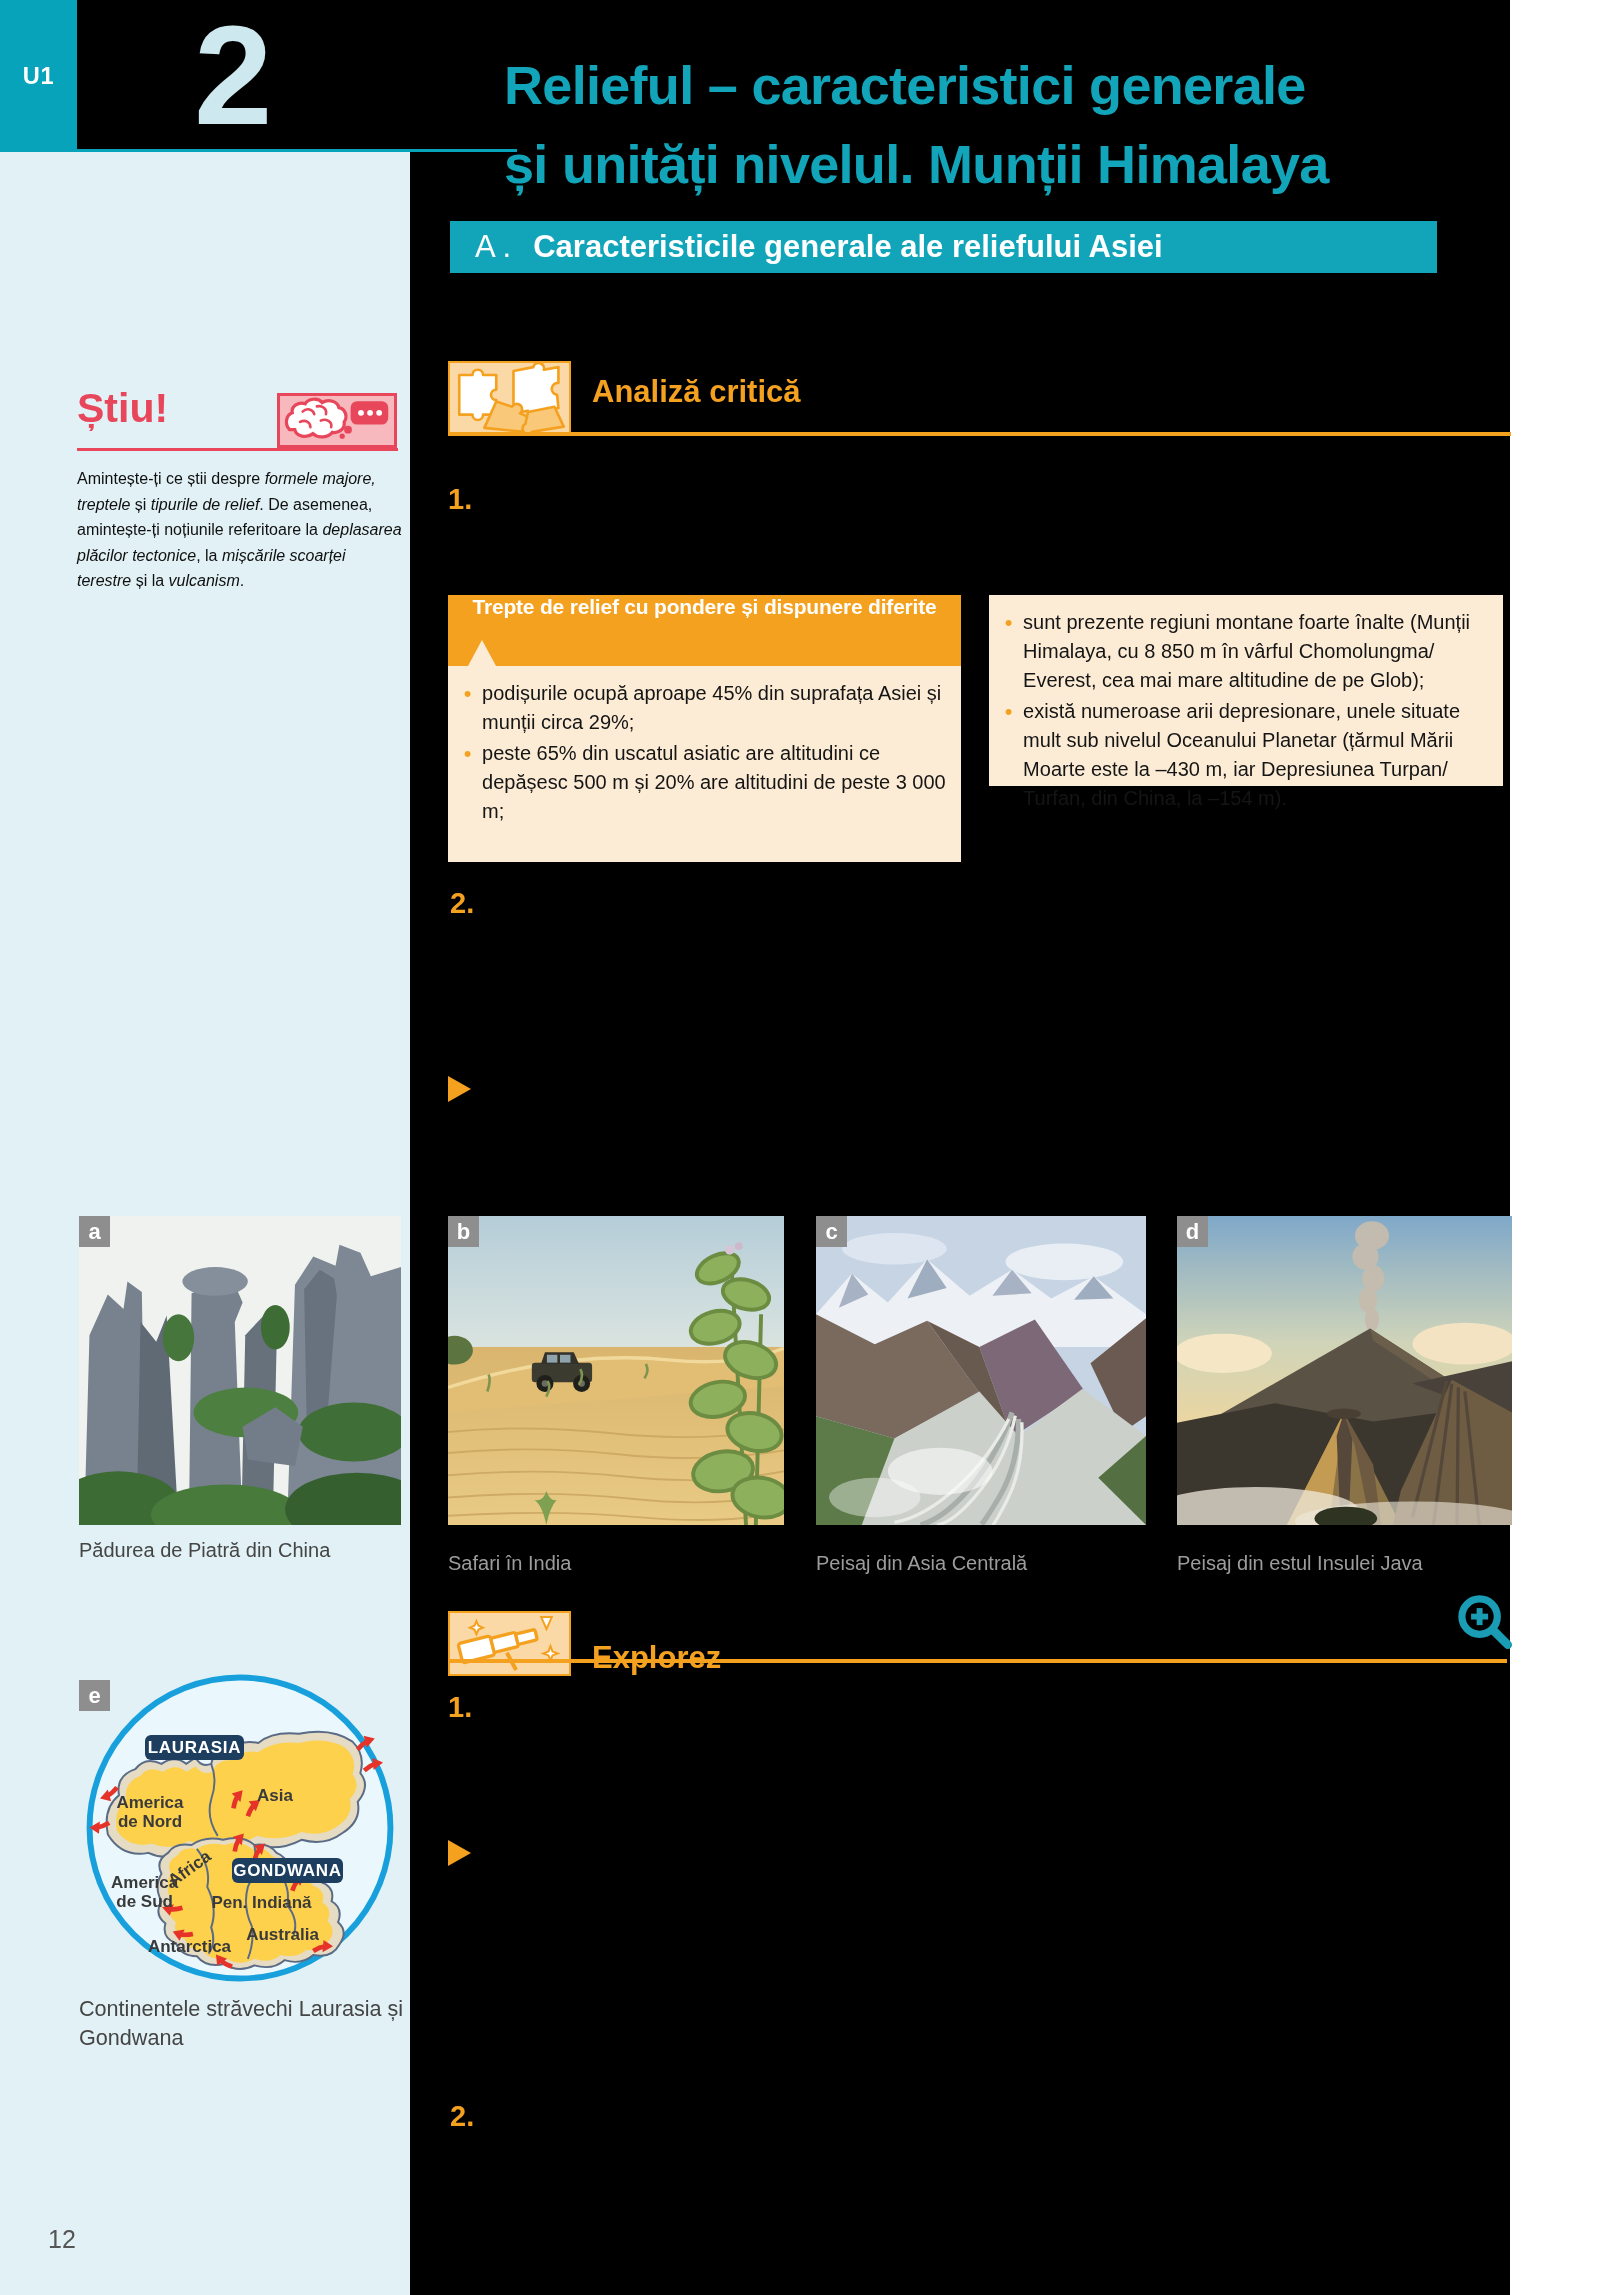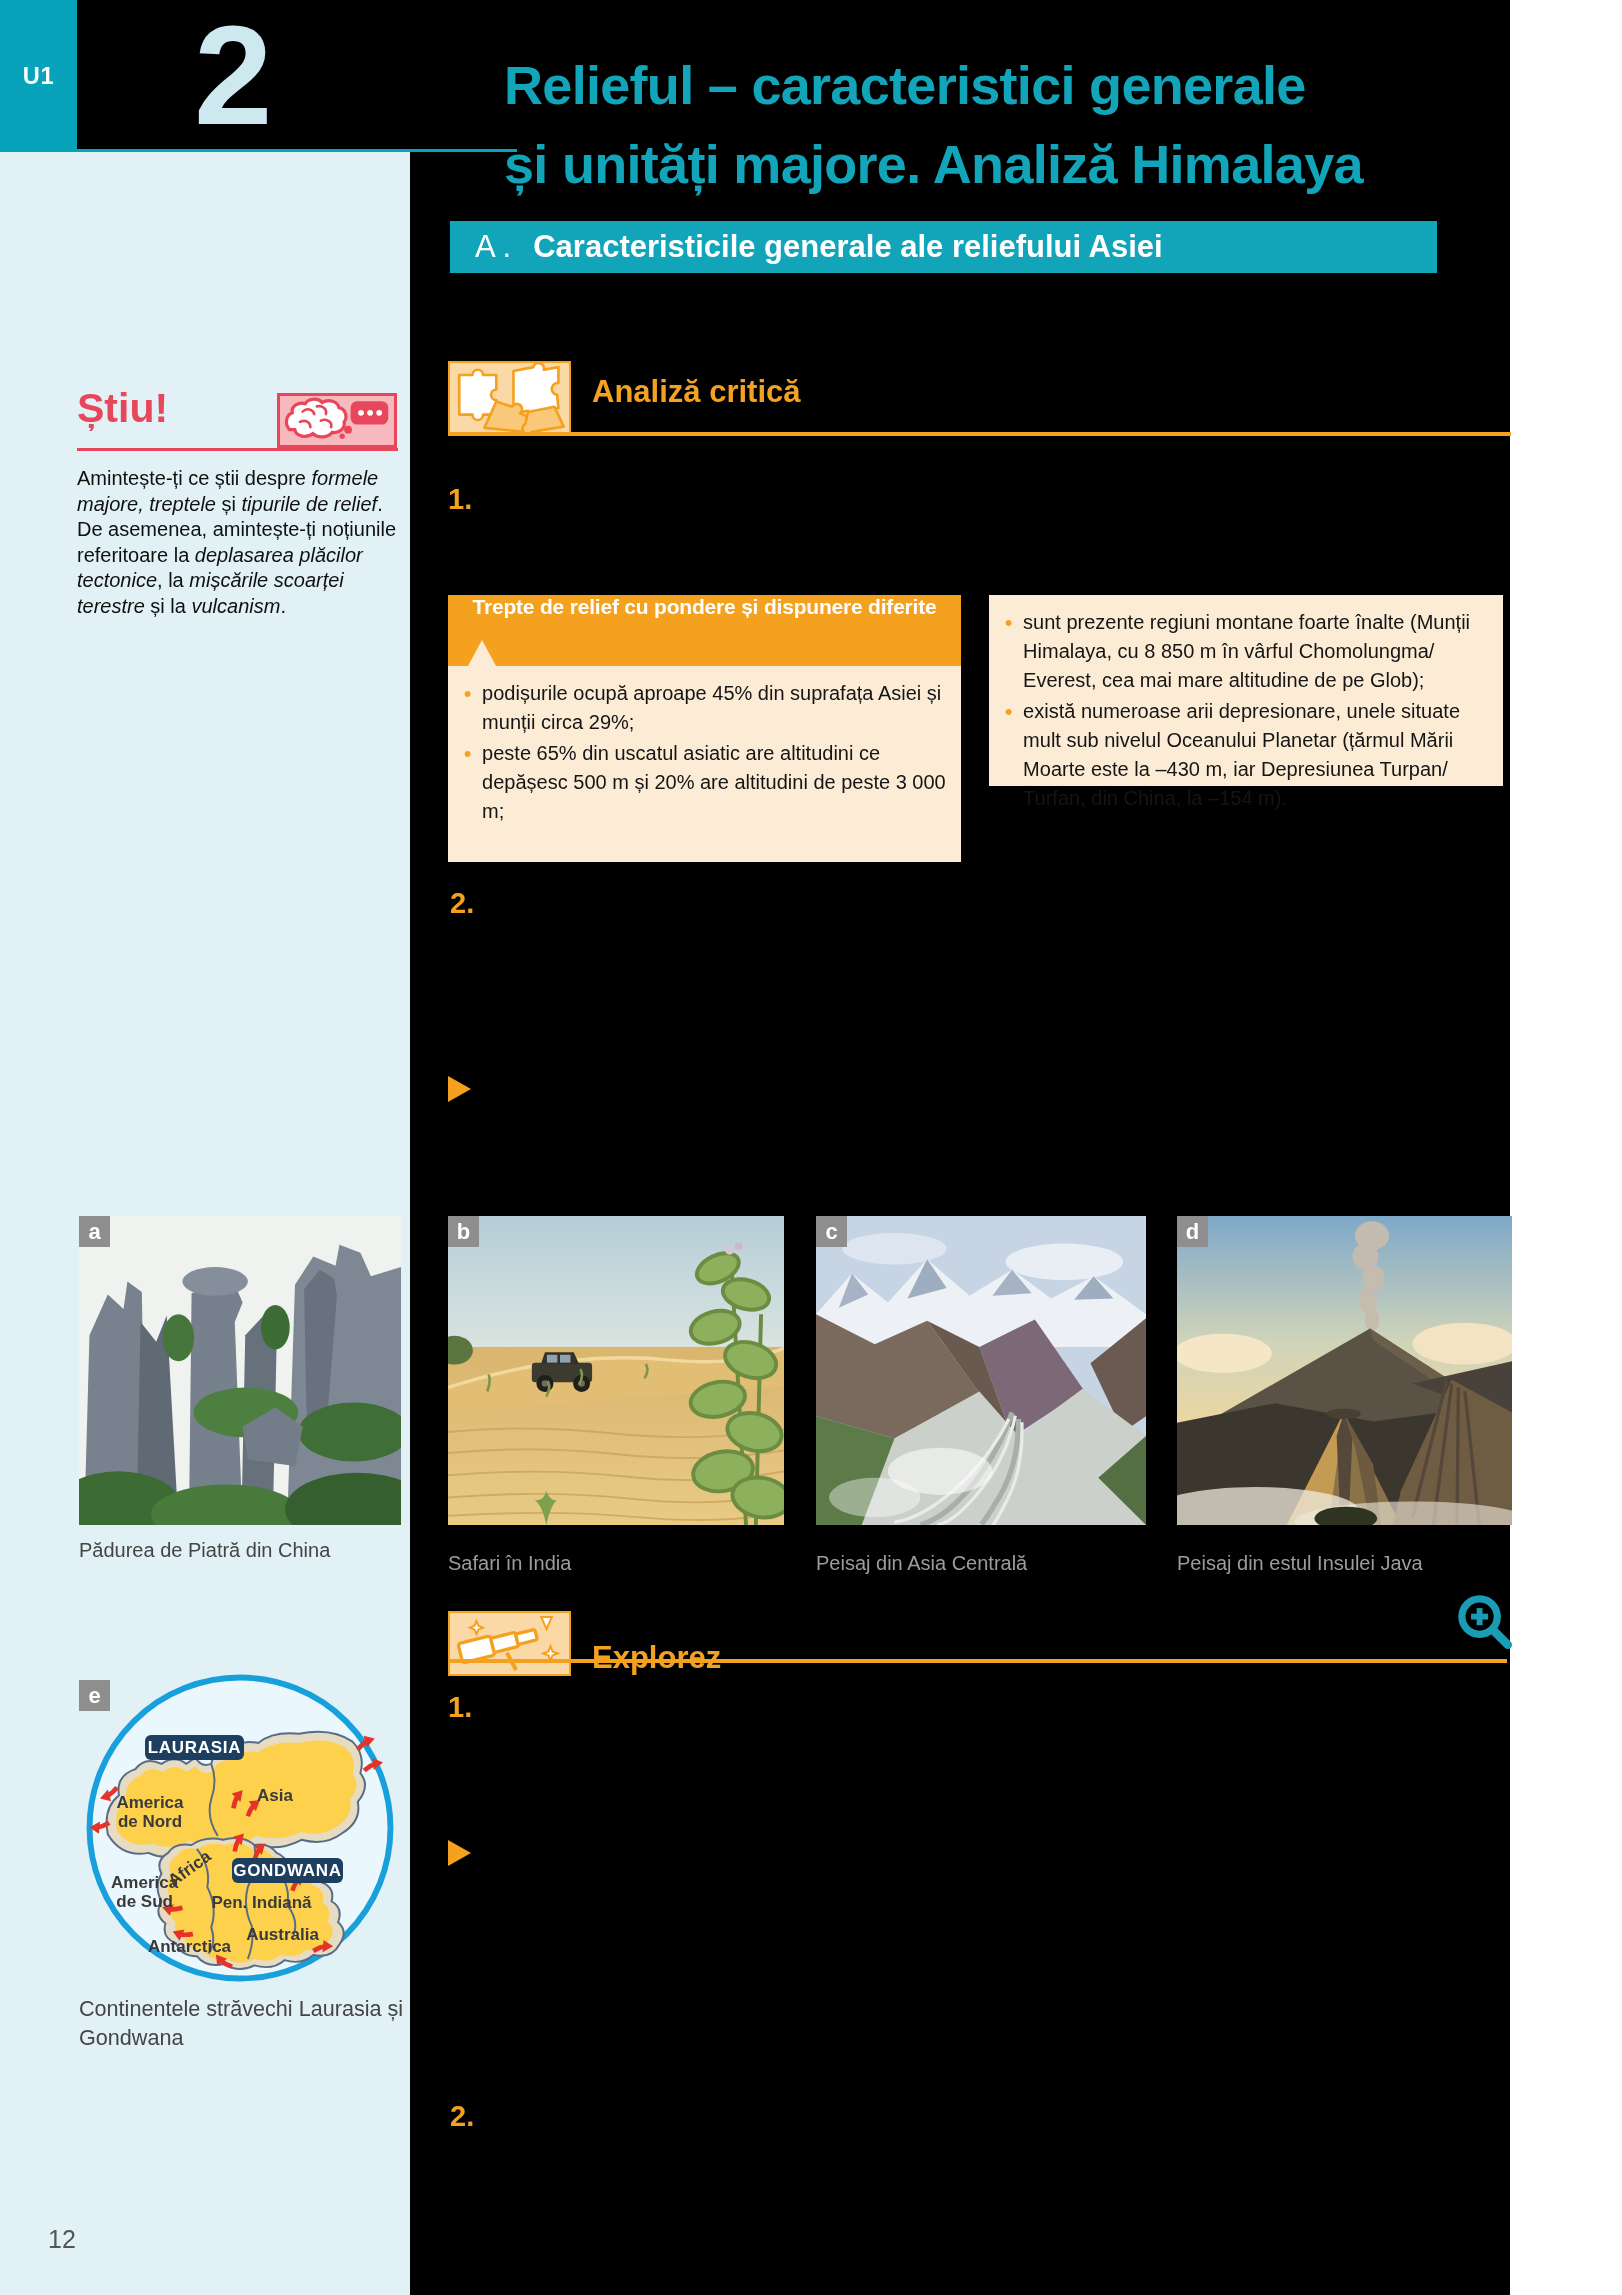--- a/index.html
+++ b/index.html
@@ -29,21 +29,21 @@
                     color:#fff; font-size:31px; display:flex; align-items:center;
                     padding-left:25px; }
   .section-banner .letter { font-weight:normal; margin-right:22px; }
   .section-banner .stitle { font-weight:bold; }
 
   
   .know-title { left:77px; top:385px; color:#e8465a; font-size:41px; font-weight:bold; }
   .know-icon-box { left:277px; top:393px; width:120px; height:55px; background:#f7b9be;
                    border:3.3px solid #e8465a; }
   .know-rule  { left:77px; top:448px; width:321px; height:3.3px; background:#e8465a; }
-  .know-par   { left:77px; top:466px; width:326px; font-size:20px; line-height:25.5px; color:#101010; }
+  .know-par   { left:77px; top:466px; width:326px; font-size:16px; line-height:25.5px; color:#101010; }
   .know-par .it { font-style:italic; }
 
   
   .icon-box { background:#fbd9a6; border:2.6px solid #f5a120; }
   .sec-heading { color:#f5a120; font-size:31px; font-weight:bold; }
   .orange-rule { height:3.9px; background:#f5a120; }
   .num { color:#f5a120; font-size:29px; font-weight:bold; }
   .tri-arrow { width:0; height:0; border-top:13px solid transparent;
                border-bottom:13px solid transparent; border-left:23.6px solid #f5a120; }
 
@@ -88,21 +88,21 @@
 <div class="abs black-header"></div>
 <div class="abs black-main"></div>
 <div class="abs sidebar"></div>
 <div class="abs unit-tab">U1</div>
 <div class="abs teal-rule"></div>
 
 <div class="abs chapter-num">2</div>
 
 <div class="abs page-title">
   <div>Relieful – caracteristici generale</div>
-  <div>și unități majore. Analiză Himalaya</div>
+  <div>și unități nivelul. Munții Himalaya</div>
 </div>
 
 <div class="abs section-banner">
   <span class="letter">A .</span>
   <span class="stitle">Caracteristicile generale ale reliefului Asiei</span>
 </div>
 
 <div class="abs know-title">Știu!</div>
 <div class="abs know-icon-box">
   <svg viewBox="0 0 174 74" width="114" height="48">

